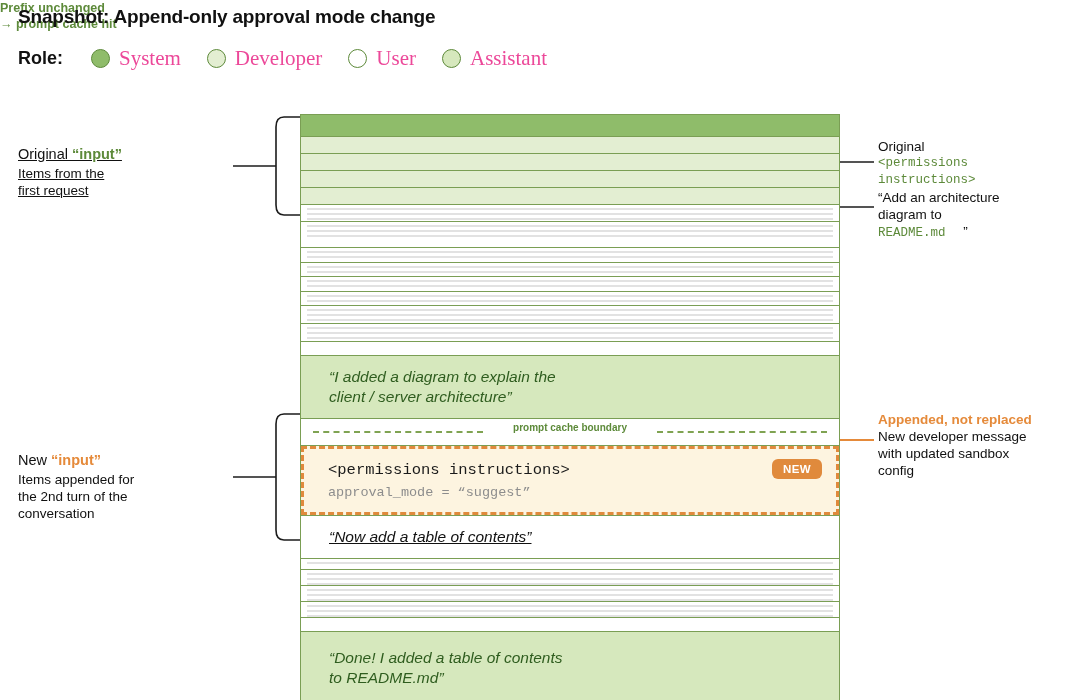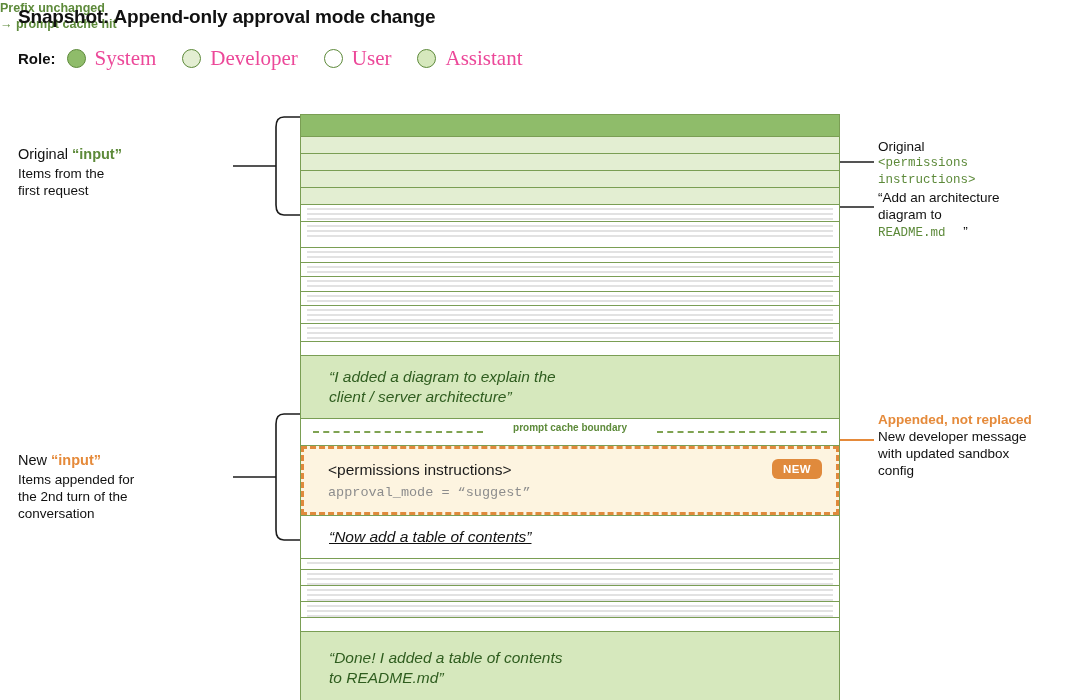--- a/index.html
+++ b/index.html
@@ -30,22 +30,22 @@
   #legend {
     position: absolute;
     left: 18px;
     top: 46px;
     display: flex;
     align-items: center;
     font-size: 15px;
   }
   #legend .legend-label {
     font-weight: bold;
-    margin-right: 11px;
-    font-size: 15px;
+    margin-right: 28px;
+    font-size: 18px;
   }
   #legend .legend-item {
     display: flex;
     align-items: center;
     margin-right: 26px;
   }
   #legend .swatch {
     width: 19px;
     height: 19px;
     border-radius: 50%;
@@ -134,21 +134,21 @@
   
   .new-block {
     background: #fdf4e0;
     border: 3px dashed #e08a3c;
     box-sizing: border-box;
     position: relative;
     padding: 12px 0 12px 24px;
     margin: 0;
   }
   .new-block .perm-title {
-    font-family: Liberation Sans, sans-serif;
+    font-family: Liberation Mono, monospace;
     font-size: 15.5px;
     color: #1b1b1b;
     margin-bottom: 6px;
   }
   .new-block .perm-sub {
     font-family: "Liberation Mono", monospace;
     font-size: 13.5px;
     color: #8d8d8d;
   }
   .new-badge {
@@ -177,21 +177,21 @@
   .note .head .accent-green {
     color: #5d8a3a;
     font-weight: bold;
   }
   .note .head .accent-orange {
     color: #e58a3a;
     font-weight: bold;
   }
   .note .body { color: #111111; }
 
-  #note-original { left: 18px; top: 146px; }
+  #note-original { left: 18px; top: 146px; text-decoration: underline; }
   #note-cache {
     left: 18px; top: 292px;
     color: #5d8a3a;
     font-size: 12.5px;
     line-height: 16px;
     font-weight: bold;
   }
   #note-new { left: 18px; top: 452px; }
 
   

